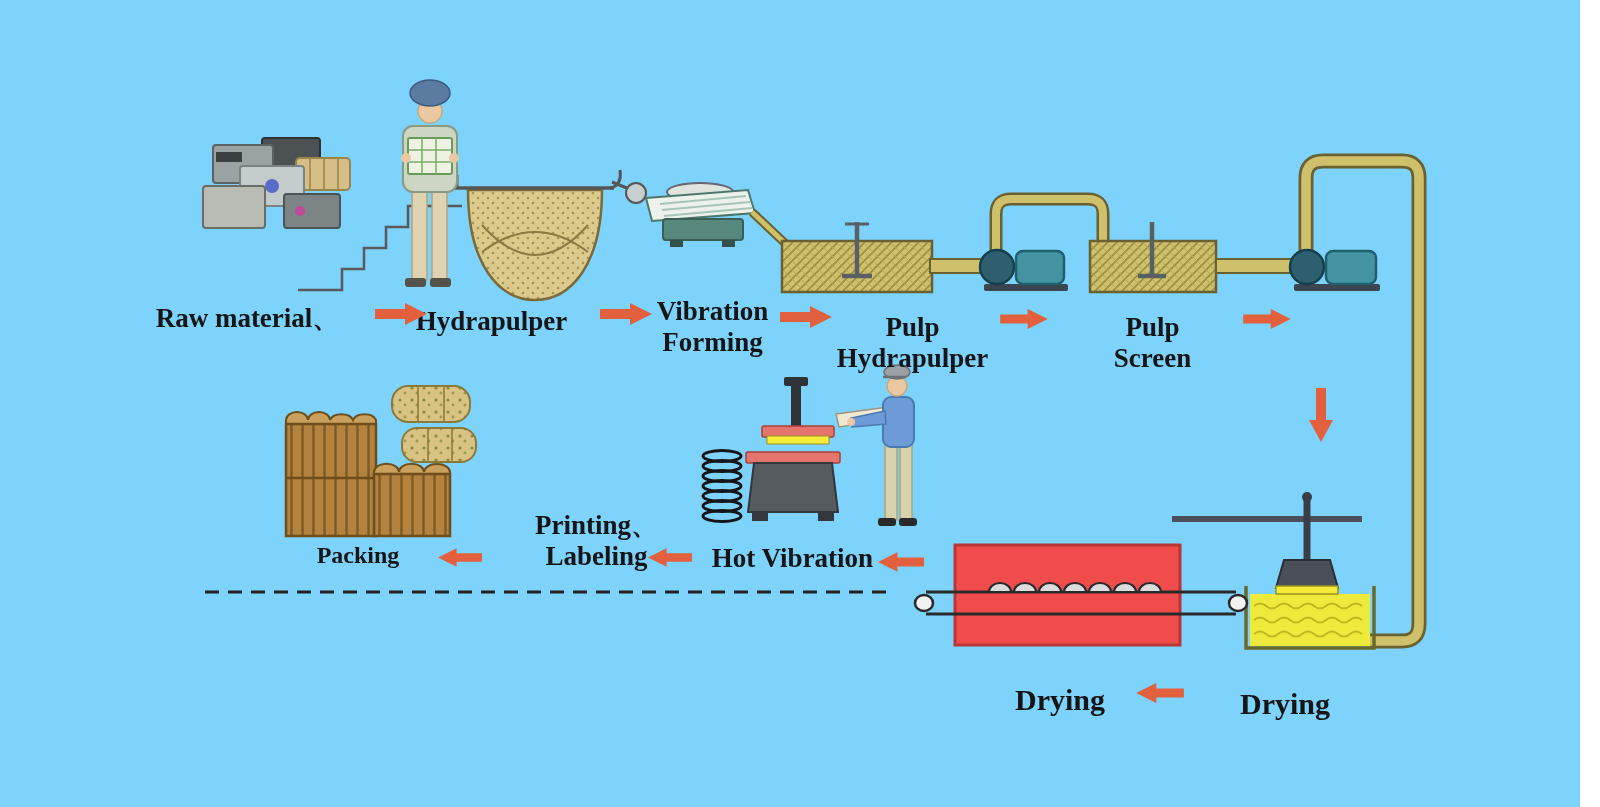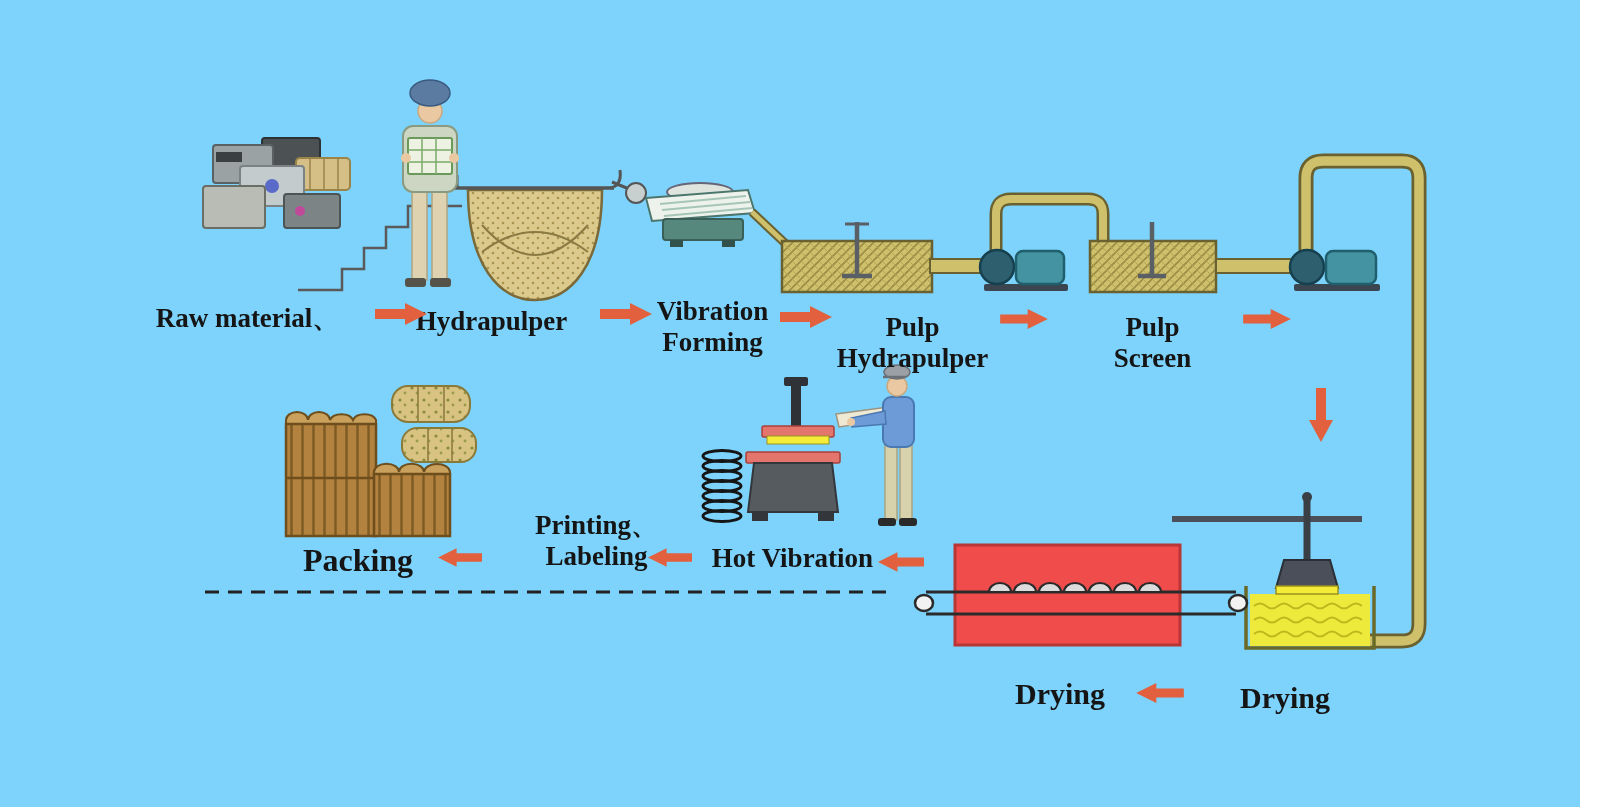--- a/index.html
+++ b/index.html
@@ -1,22 +1,22 @@
 <!DOCTYPE html>
 <html><head>
 <meta charset="utf-8">
 <style>
   html,body{margin:0;padding:0;background:#ffffff;}
   #stage{position:relative;width:1580px;height:807px;background:#7dd3fc;overflow:hidden;
          font-family:Liberation Serif, serif;}
   #art{position:absolute;left:0;top:0;}
   .label{position:absolute;font-weight:bold;color:#151515;text-align:center;line-height:1.13;}
   .fs27{font-size:27px;}
-  .fs28{font-size:32px;}
-  .fs29{font-size:30px;}
+  .fs28{font-size:24px;}
+  .fs29{font-size:30px;margin-top:6px;}
   .arrow{position:absolute;display:block;line-height:0;}
   .arrow-left svg{transform:scaleX(-1);}
 </style>
 </head>
 <body>
 
 <div id="stage">
 
   <svg id="art" width="1600" height="807" viewBox="0 0 1600 807">
     <defs>

